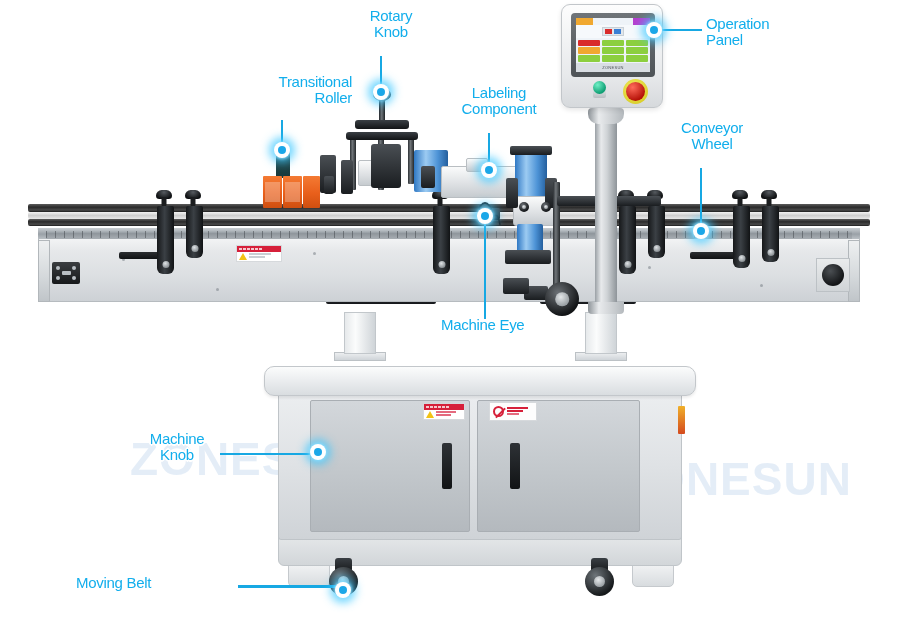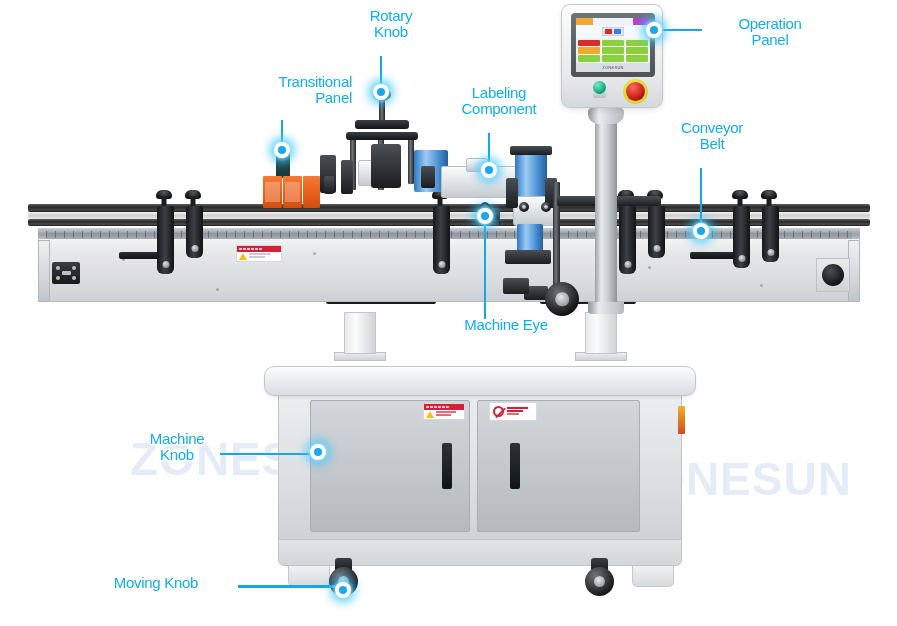--- a/index.html
+++ b/index.html
@@ -20,21 +20,21 @@
     line-height: 1.05;
     letter-spacing: -0.3px;
     white-space: pre-line;
     text-shadow:
        1.6px 0 #fff, -1.6px 0 #fff, 0 1.6px #fff, 0 -1.6px #fff,
        1.2px 1.2px #fff, -1.2px 1.2px #fff, 1.2px -1.2px #fff, -1.2px -1.2px #fff,
        0 0 5px rgba(255,255,255,.95);
     z-index: 40;
   }
   .callout-label.align-right { text-align: right; }
-  .callout-label.align-left  { text-align: center; }
+  .callout-label.align-left  { text-align: left; }
   .callout-label.align-center{ text-align: center; }
 
   
   .leader {
     position: absolute;
     background: #17A8E3;
     z-index: 38;
   }
   .leader.v { width: 2.6px; }
   .leader.h { height: 2.6px; }
@@ -680,44 +680,44 @@
       <div class="btn-green-base" style="left:31px; top:84px;"></div>
       <div class="btn-green" style="left:31px; top:76px;"></div>
       <div class="estop-base" style="left:61px; top:74px;"></div>
       <div class="estop-top" style="left:64px; top:77px;"></div>
     </div>
 
   </div>
 
   <div id="callout-layer">
       <div class="callout-label align-right" style="left: 214px; top: 74px; width: 138px;">Transitional
-Panel</div>
+Roller</div>
       <div class="leader v" style="left: 280.7px; top: 120px; height: 28px;"></div>
       <div class="dot" style="left: 274px; top: 142px;"></div>
       <div class="callout-label align-center" style="left: 336px; top: 8px; width: 110px;">Rotary
 Knob</div>
       <div class="leader v" style="left: 379.7px; top: 56px; height: 34px;"></div>
       <div class="dot" style="left: 373px; top: 84px;"></div>
       <div class="callout-label align-center" style="left: 431px; top: 85px; width: 136px;">Labeling
 Component</div>
       <div class="leader v" style="left: 487.7px; top: 133px; height: 35px;"></div>
       <div class="dot" style="left: 481px; top: 162px;"></div>
       <div class="callout-label align-left" style="left: 706px; top: 16px; width: 128px;">Operation
 Panel</div>
       <div class="leader h" style="left: 662px; top: 28.7px; width: 40px;"></div>
       <div class="dot" style="left: 646px; top: 22px;"></div>
       <div class="callout-label align-center" style="left: 652px; top: 120px; width: 120px;">Conveyor
-Belt</div>
+Wheel</div>
       <div class="leader v" style="left: 699.7px; top: 168px; height: 61px;"></div>
       <div class="dot" style="left: 693px; top: 223px;"></div>
       <div class="callout-label align-left" style="left: 441px; top: 317px; width: 130px;">Machine Eye</div>
       <div class="leader v" style="left: 483.7px; top: 224px; height: 95px;"></div>
       <div class="dot" style="left: 477px; top: 208px;"></div>
       <div class="callout-label align-center" style="left: 124px; top: 431px; width: 106px;">Machine
 Knob</div>
       <div class="leader h" style="left: 220px; top: 452.7px; width: 90px;"></div>
       <div class="dot" style="left: 310px; top: 444px;"></div>
-      <div class="callout-label align-left" style="left: 76px; top: 575px; width: 160px;">Moving Knob</div>
+      <div class="callout-label align-left" style="left: 76px; top: 575px; width: 160px;">Moving Belt</div>
       <div class="leader h" style="left: 238px; top: 585.2px; width: 105px;"></div>
       <div class="dot" style="left: 335px; top: 582px;"></div>
     </div>
 
 </div>
 
 </body></html>

